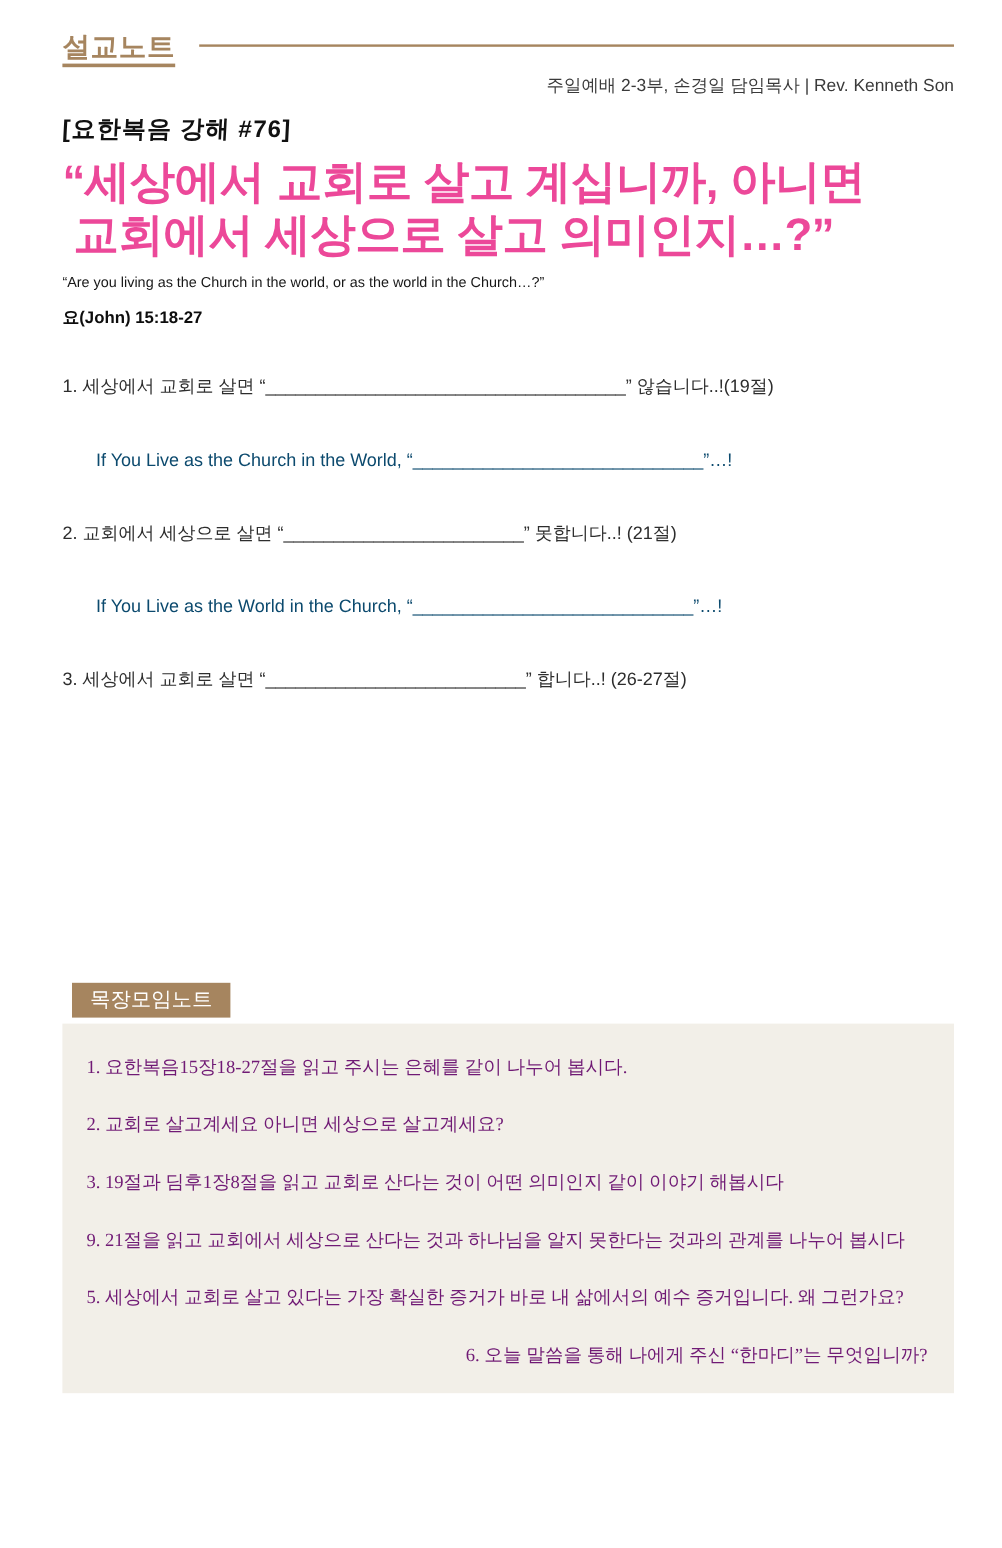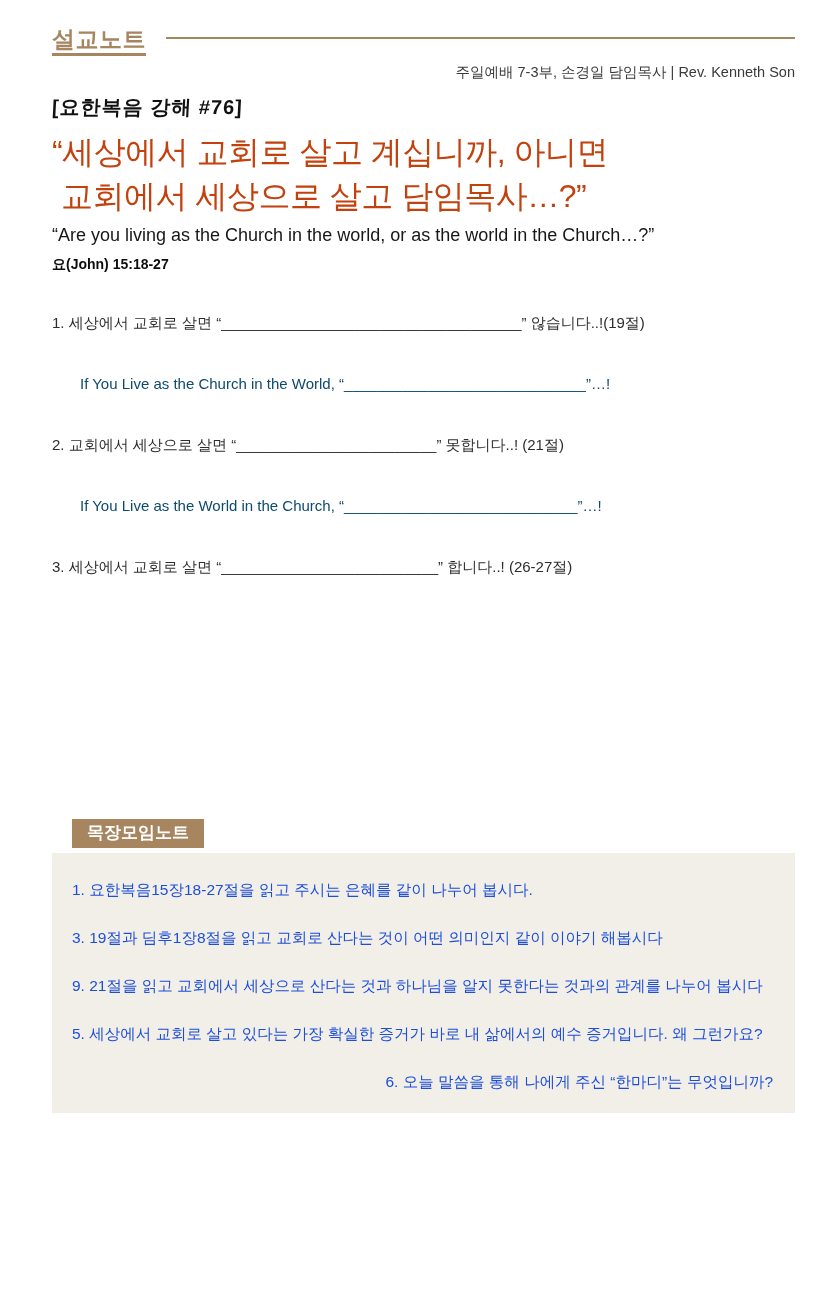--- a/index.html
+++ b/index.html
@@ -38,85 +38,86 @@
     font-size:14.5px;color:#3a3a3a;line-height:17px;
   }
 
   
   .series-tag{
     margin-top:13px;font-size:20px;font-weight:bold;color:#111;
     letter-spacing:1px;
     transform:skewX(-3deg);transform-origin:left;
   }
   .sermon-title{
-    margin-top:9px;font-size:32px;font-weight:400;color:#c2410c;
+    margin-top:9px;font-size:38px;font-weight:700;color:#ec4899;
     line-height:44px;letter-spacing:-0.5px;
   }
   .sermon-title .line2{padding-left:9px;}
-  .sermon-subtitle{margin-top:7px;font-size:18px;color:#171717;line-height:20px;}
+  .sermon-subtitle{margin-top:7px;font-size:12px;color:#171717;line-height:20px;}
   .scripture{margin-top:8px;font-size:14px;font-weight:bold;color:#0d0d0d;line-height:22px;}
 
   
   .outline{margin-top:37px;font-size:15px;color:#2d2d2d;}
   .outline .line{line-height:22px;margin-bottom:39px;}
   .outline .line.en{padding-left:28px;color:#0c4a6e;}
 
   
   .group-section{margin-top:241px;}
   .group-badge{
-    display:inline-block;margin-left:20px;
+    display:inline-block;margin-left:8px;
     background:var(--accent);color:#ffffff;
-    font-size:17px;font-weight:bold;
+    font-size:17px;font-weight:normal;
     padding:4px 15px 5px 15px;line-height:20px;
   }
   .group-box{
     margin-top:5px;
     background:var(--box-bg);
     padding:26px 22px 20px 20px;
     width:743px;
   }
   .group-box .g-item{
-    font-size:15.5px;color:#1d4ed8;line-height:22px;margin-bottom:26px;
+    font-size:15.5px;color:#701a75;line-height:22px;margin-bottom:26px;font-family:Liberation Serif, serif;
   }
   .group-box .g-item:last-child{margin-bottom:0;text-align:right;}
 </style>
 </head>
 <body>
 
 <div class="page">
   <div class="content">
 
     <div class="header-row">
       <div class="doc-title">설교노트</div>
       <div class="header-rule"></div>
     </div>
-    <div class="subheader">주일예배 7-3부, 손경일 담임목사 | Rev. Kenneth Son</div>
+    <div class="subheader">주일예배 2-3부, 손경일 담임목사 | Rev. Kenneth Son</div>
 
     <div class="series-tag">[요한복음 강해 #76]</div>
 
     <div class="sermon-title">
       <div class="line1">“세상에서 교회로 살고 계십니까, 아니면</div>
-      <div class="line2">교회에서 세상으로 살고 담임목사…?”</div>
+      <div class="line2">교회에서 세상으로 살고 의미인지…?”</div>
     </div>
 
     <div class="sermon-subtitle">“Are you living as the Church in the world, or as the world in the Church…?”</div>
     <div class="scripture">요(John) 15:18-27</div>
 
     <div class="outline">
       <div class="line ko">1.  세상에서 교회로 살면 “____________________________________” 않습니다..!(19절)</div>
       <div class="line en">If You Live as the Church in the World, “_____________________________”…!</div>
       <div class="line ko">2.  교회에서 세상으로 살면 “________________________” 못합니다..! (21절)</div>
       <div class="line en">If You Live as the World in the Church,  “____________________________”…!</div>
       <div class="line ko">3.  세상에서 교회로 살면 “__________________________” 합니다..! (26-27절)</div>
     </div>
 
     <div class="group-section">
       <div class="group-badge">목장모임노트</div>
       <div class="group-box">
         <div class="g-item">1. 요한복음15장18-27절을 읽고 주시는 은혜를 같이 나누어 봅시다.</div>
+        <div class="g-item">2. 교회로 살고계세요 아니면 세상으로 살고계세요?</div>
         <div class="g-item">3. 19절과 딤후1장8절을 읽고 교회로 산다는 것이 어떤 의미인지 같이 이야기 해봅시다</div>
         <div class="g-item">9. 21절을 읽고 교회에서 세상으로 산다는 것과 하나님을 알지 못한다는 것과의 관계를 나누어 봅시다</div>
         <div class="g-item">5. 세상에서 교회로 살고 있다는 가장 확실한 증거가 바로 내 삶에서의 예수 증거입니다. 왜 그런가요?</div>
         <div class="g-item">6. 오늘 말씀을 통해 나에게 주신 “한마디”는 무엇입니까?</div>
       </div>
     </div>
 
   </div>
 </div>
 

